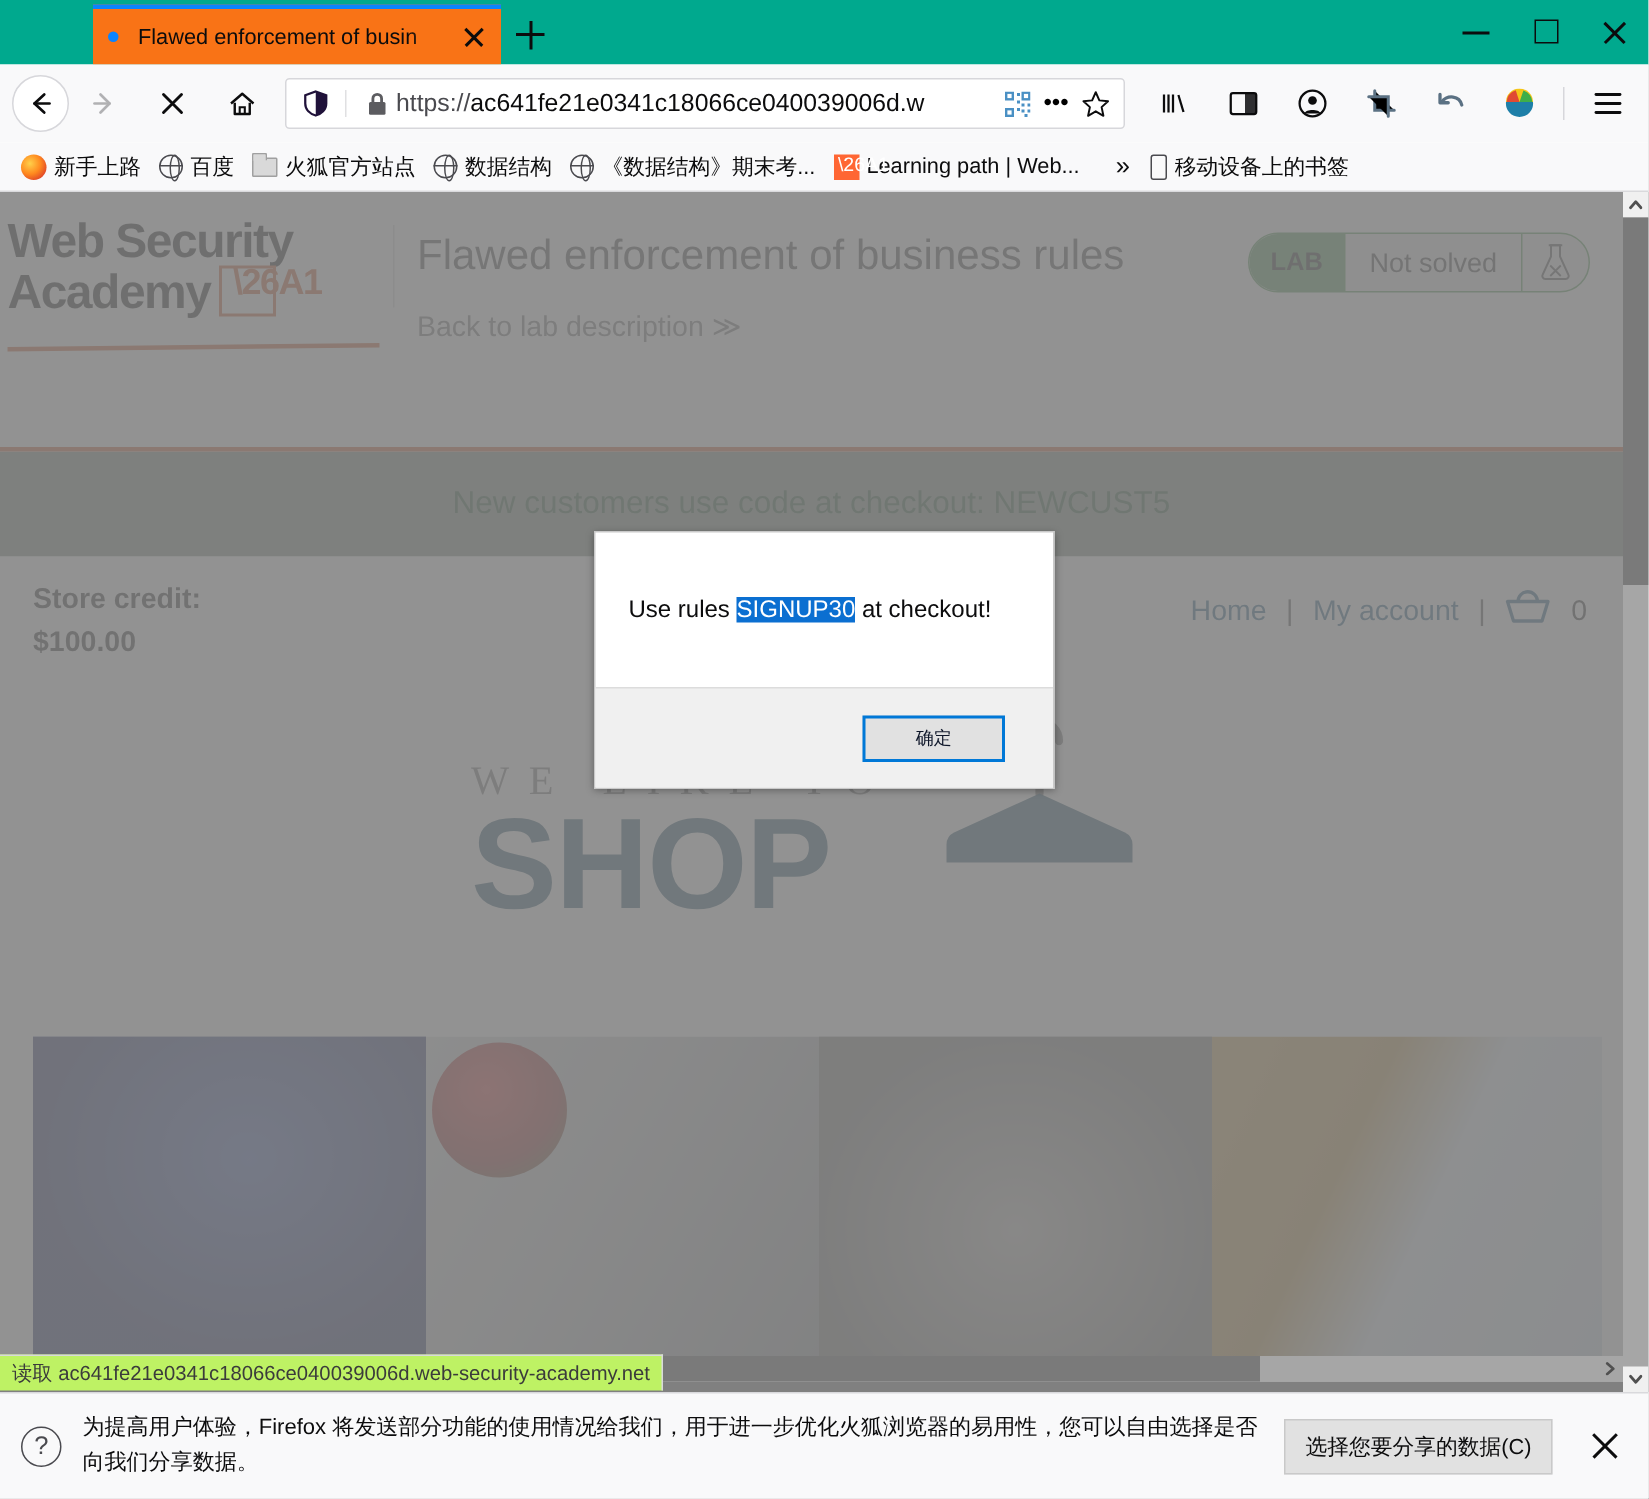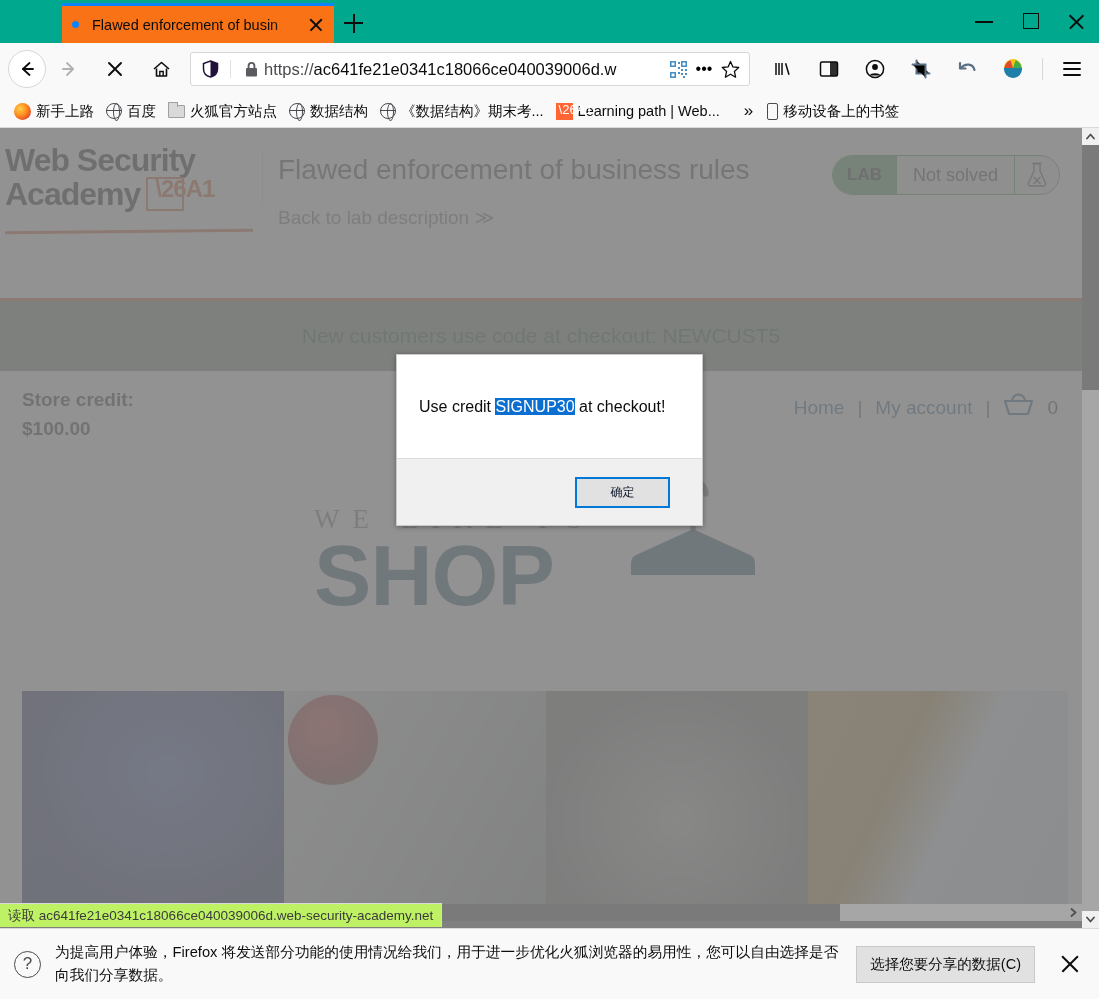--- a/index.html
+++ b/index.html
@@ -472,21 +472,21 @@
           <svg width="9" height="9" viewBox="0 0 9 9">
               <path d="M2.5 1 L6.5 4.5 L2.5 8" fill="none" stroke="#505050" stroke-width="1.8" stroke-linecap="round" stroke-linejoin="round"></path>
             </svg>
         </div>
       </div>
     </div>
   </div>
 
   <div class="modal">
     <div class="modal-body">
-      <div class="modal-text"><span>Use credit </span><span class="sel">SIGNUP30</span><span> at checkout!</span></div>
+      <div class="modal-text"><span>Use rules </span><span class="sel">SIGNUP30</span><span> at checkout!</span></div>
     </div>
     <div class="modal-footer">
       <button class="modal-btn">确定</button>
     </div>
   </div>
 
   <div class="vscroll">
     <div class="vs-arrow">
       <svg width="9" height="9" viewBox="0 0 9 9">
           <path d="M1 6.5 L4.5 2.5 L8 6.5" fill="none" stroke="#505050" stroke-width="1.8" stroke-linecap="round" stroke-linejoin="round"></path>

